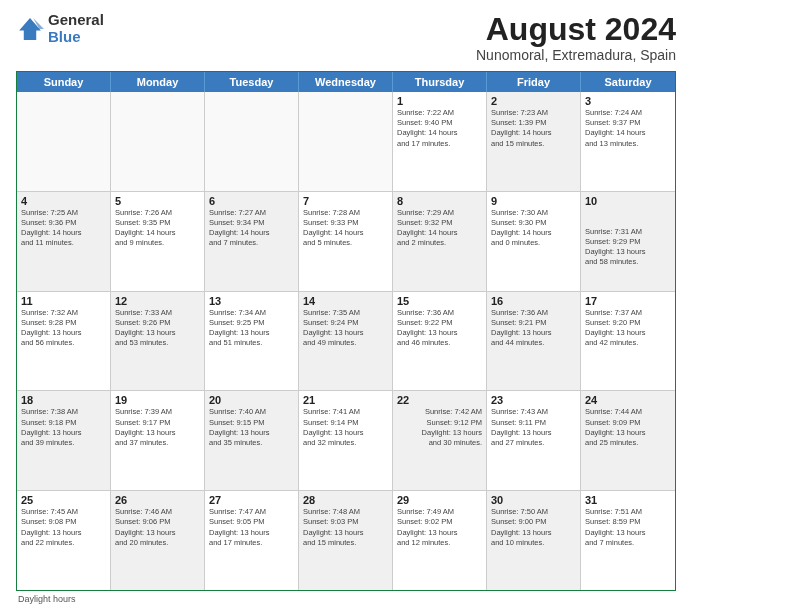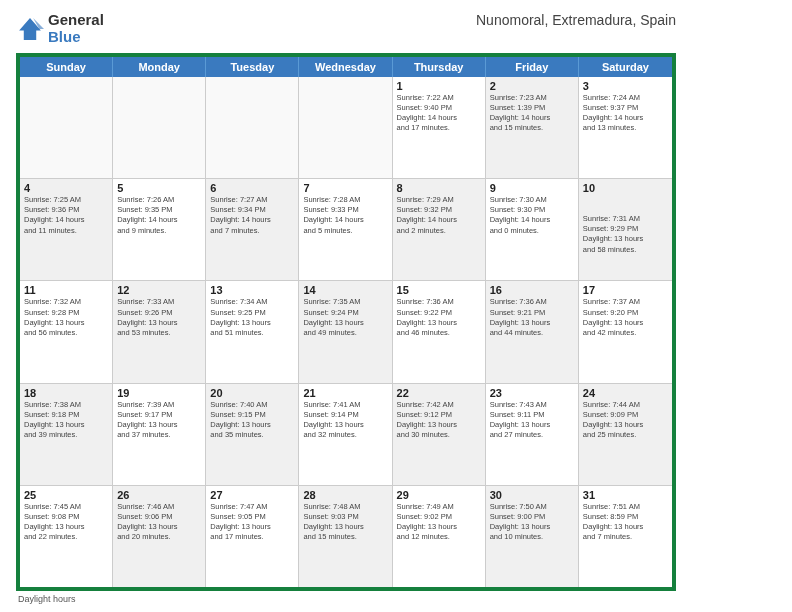--- a/index.html
+++ b/index.html
@@ -57,21 +57,21 @@
       line-height: 1.1;
     }
     .subtitle {
       font-size: 14px;
       color: #444;
     }
     .calendar {
       flex: 1;
       display: flex;
       flex-direction: column;
-      border: 4px solid #15803d;
+      border: 1px solid #15803d;
     }
     .cal-header {
       display: grid;
       grid-template-columns: repeat(7, 1fr);
       background: #3a7abf;
     }
     .cal-header-cell {
       color: #fff;
       font-size: 11px;
       font-weight: bold;
@@ -130,20 +130,21 @@
       <svg class="logo-icon" viewBox="0 0 36 36">
         <polygon points="18,4 32,20 26,20 26,32 10,32 10,20 4,20" fill="#3a7abf"></polygon>
         <polygon points="22,4 36,18 30,18" fill="#3a7abf" opacity="0.6"></polygon>
       </svg>
       <div class="logo-text">
         <span class="logo-general">General</span>
         <span class="logo-blue">Blue</span>
       </div>
     </div>
     <div class="title-block">
+      <div class="main-title">August 2024</div>
       <div class="subtitle">Nunomoral, Extremadura, Spain</div>
     </div>
   </div>
 
   <div class="calendar">
     <div class="cal-header">
     <div class="cal-header-cell">Sunday</div>
         <div class="cal-header-cell">Monday</div>
         <div class="cal-header-cell">Tuesday</div>
         <div class="cal-header-cell">Wednesday</div>
@@ -305,21 +306,21 @@
           </div>
           <div class="cal-cell">
             <div class="day-num">21</div>
             <div class="day-info" style="white-space: pre-line;">Sunrise: 7:41 AM
 Sunset: 9:14 PM
 Daylight: 13 hours
 and 32 minutes.</div>
           </div>
           <div class="cal-cell shaded">
             <div class="day-num">22</div>
-            <div class="day-info" style="white-space: pre-line;">Sunrise: 7:42 AM
+            <div class="day-info" style="white-space: pre-line; text-align: right;">Sunrise: 7:42 AM
 Sunset: 9:12 PM
 Daylight: 13 hours
 and 30 minutes.</div>
           </div>
           <div class="cal-cell">
             <div class="day-num">23</div>
             <div class="day-info" style="white-space: pre-line;">Sunrise: 7:43 AM
 Sunset: 9:11 PM
 Daylight: 13 hours
 and 27 minutes.</div>

